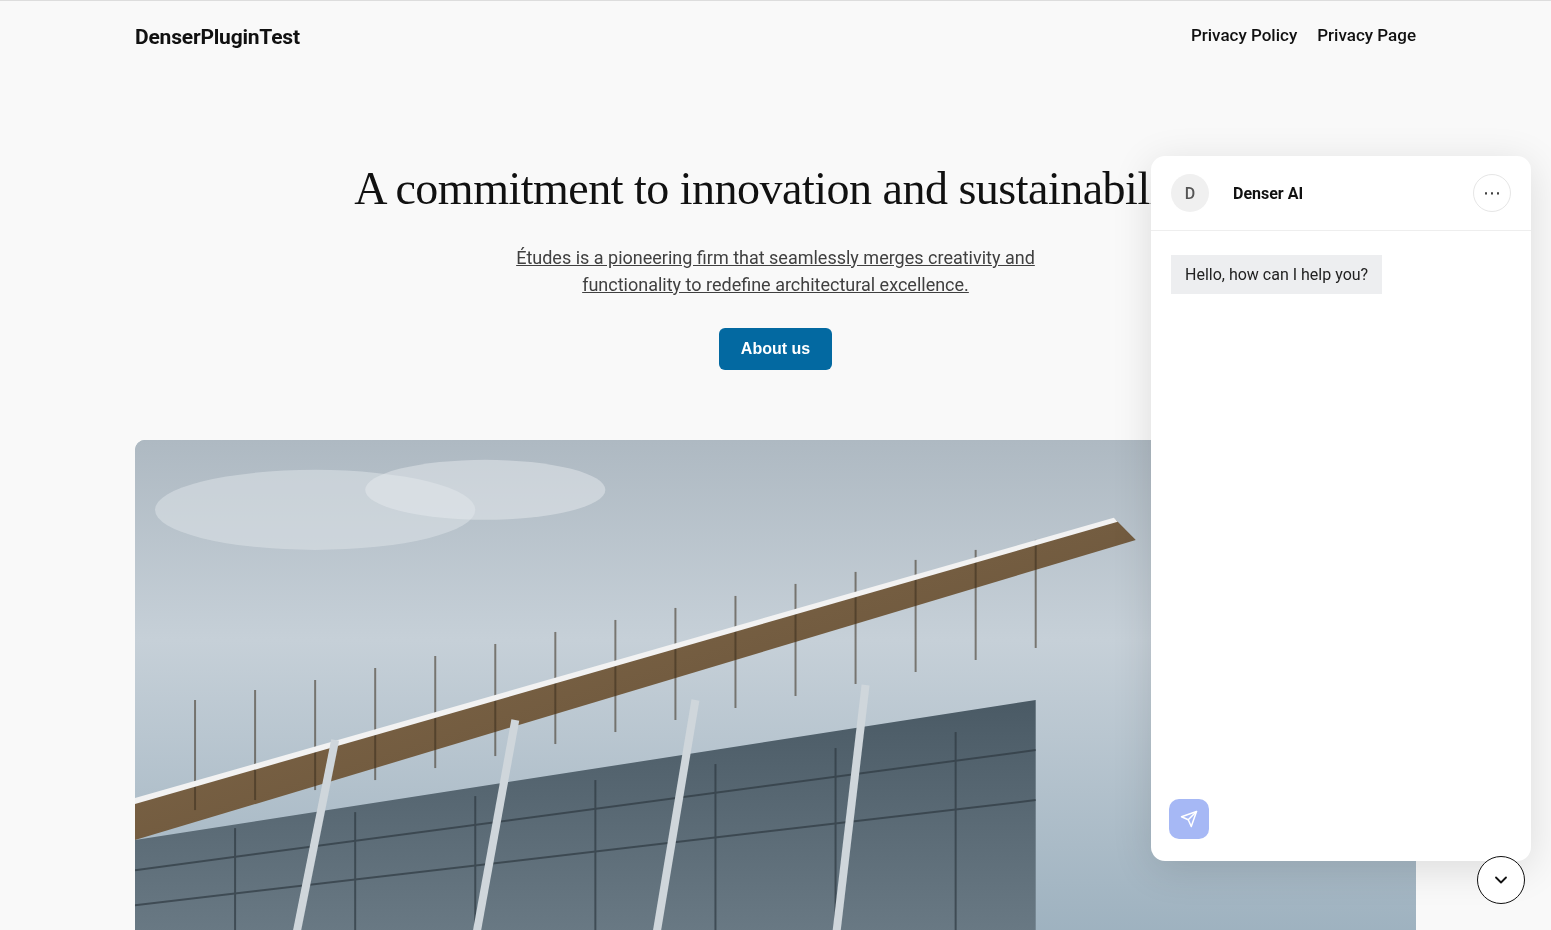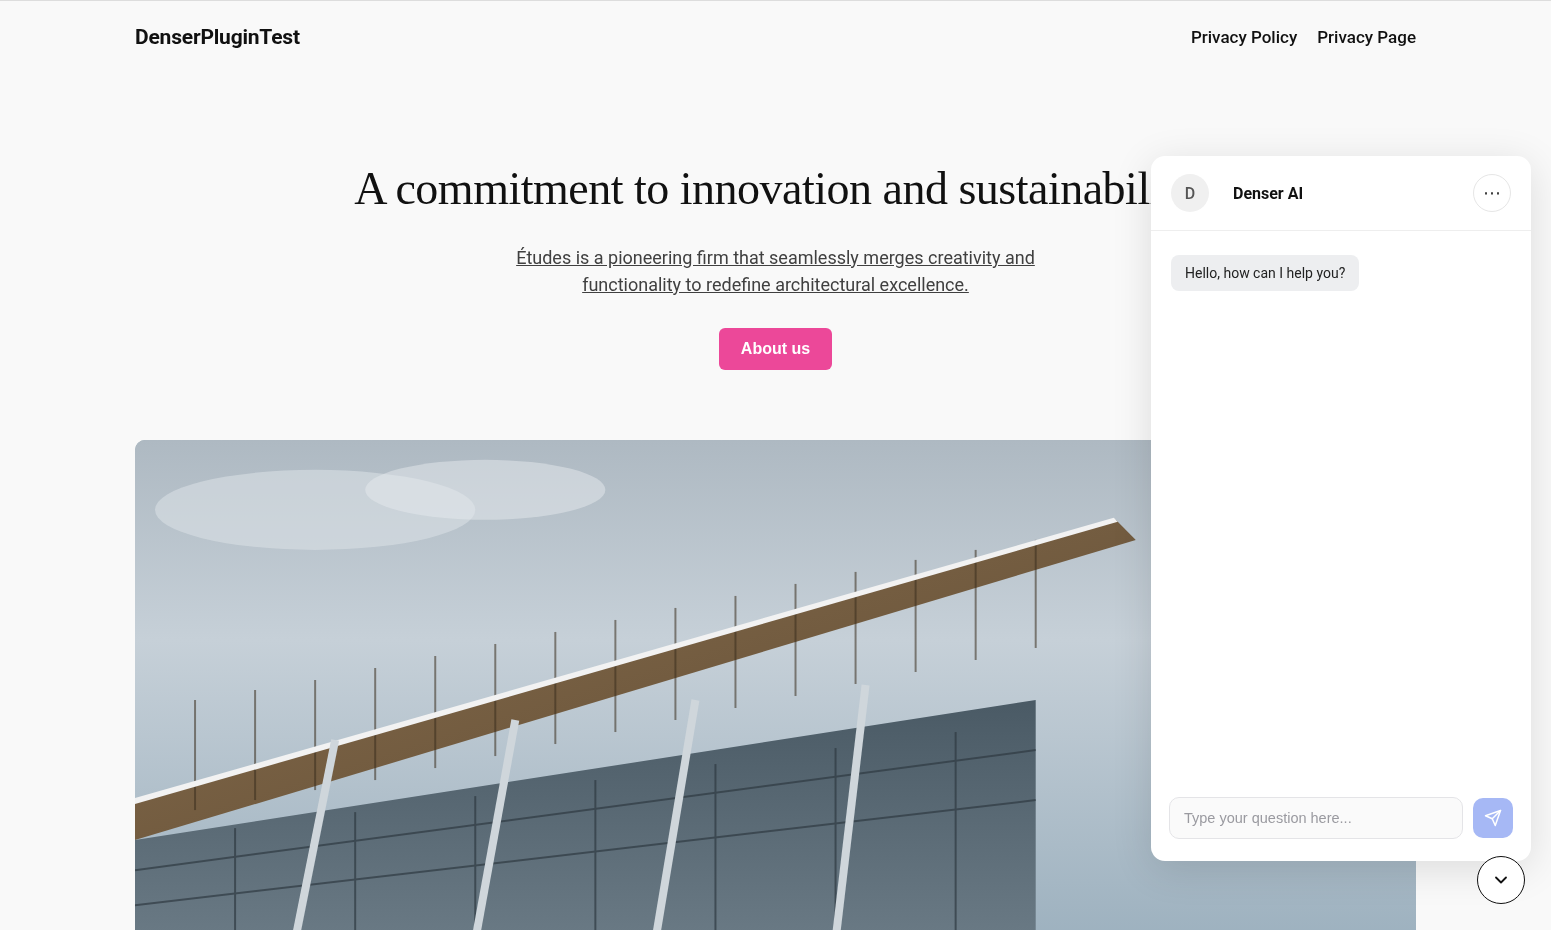--- a/index.html
+++ b/index.html
@@ -11,21 +11,21 @@
     height: 930px;
     overflow: hidden;
     position: relative;
     border-top: 1px solid #ddd;
   }
 
   
   .header {
     display: flex;
     justify-content: space-between;
-    align-items: center;
+    align-items: flex-start;
     padding: 24px 135px 24px 135px;
   }
   .site-title {
     font-size: 21px;
     font-weight: 700;
     letter-spacing: -0.2px;
   }
   .nav {
     display: flex;
     gap: 20px;
@@ -58,21 +58,21 @@
     line-height: 1.5;
     color: #404040;
     max-width: 620px;
     margin-left: auto;
     margin-right: auto;
     text-decoration: underline;
   }
   .about-btn {
     display: inline-block;
     margin-top: 30px;
-    background: #ec4899;
+    background: #0369a1;
     color: #fff;
     border: none;
     padding: 12px 22px;
     font-size: 16px;
     font-weight: 600;
     border-radius: 6px;
     cursor: pointer;
   }
 
   
@@ -152,22 +152,22 @@
   .chat-body {
     flex: 1;
     padding: 24px 20px;
     overflow-y: auto;
   }
   .chat-msg {
     display: inline-block;
     background: #edeef0;
     color: #222;
     padding: 10px 14px;
-    border-radius: 8px;
-    font-size: 14px;
+    border-radius: 0;
+    font-size: 16px;
     max-width: 80%;
   }
   .chat-input-row {
     padding: 16px 18px 22px;
     display: flex;
     align-items: center;
     gap: 10px;
   }
   .chat-input {
     flex: 1;
@@ -302,21 +302,20 @@
       <div class="chat-title">Denser AI</div>
     </div>
     <button class="chat-menu-btn">
       <span>⋯</span>
     </button>
   </div>
   <div class="chat-body">
     <div class="chat-msg">Hello, how can I help you?</div>
   </div>
   <div class="chat-input-row">
-    <input class="chat-input" type="text" placeholder="Type your question here..." style="">
     <button class="chat-send">
       <svg viewBox="0 0 24 24" fill="none" stroke="#ffffff" stroke-width="2" stroke-linecap="round" stroke-linejoin="round">
         <line x1="22" y1="2" x2="11" y2="13"></line>
         <polygon points="22 2 15 22 11 13 2 9 22 2"></polygon>
       </svg>
     </button>
   </div>
 </div>
 
 <button class="chat-toggle">

